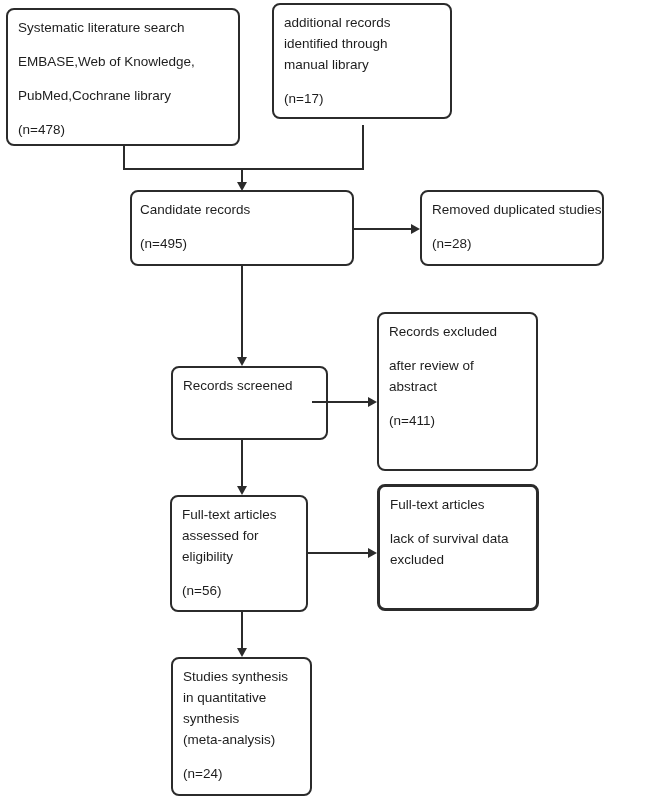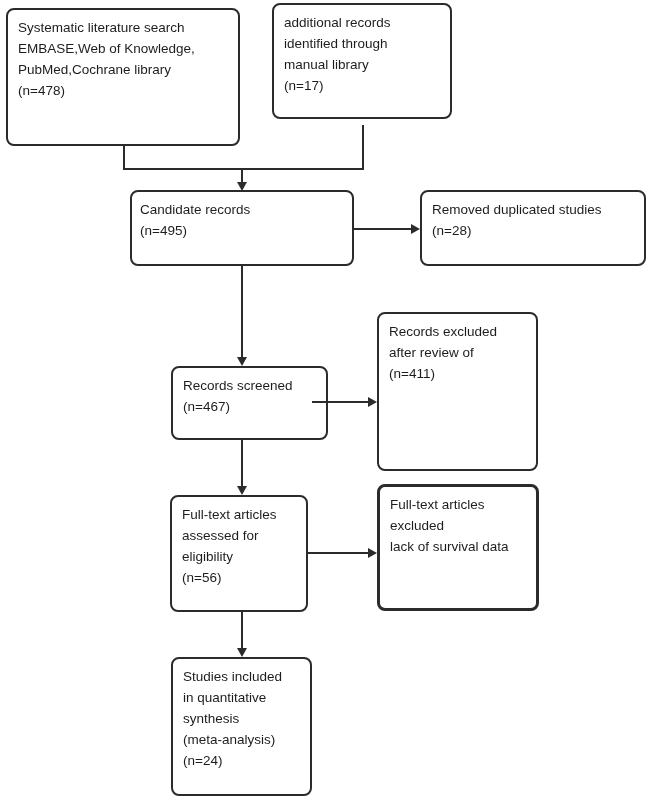--- a/index.html
+++ b/index.html
@@ -20,28 +20,28 @@
   .box {
     position: absolute;
     background: var(--bg);
     border: 2px solid var(--line);
     border-radius: 8px;
     padding: 7px 10px;
     font-size: 13.5px;
     line-height: 21px;
   }
   .box .ln { white-space: nowrap; }
-  .box .sp { }
+  .box .sp { margin-top: 13px; }
   .thick { border-width: 3px; }
 
   
   .b-search   { left: 6px;   top: 8px;   width: 234px; height: 138px; }
   .b-manual   { left: 272px; top: 3px;   width: 180px; height: 116px; }
   .b-candidate{ left: 130px; top: 190px; width: 224px; height: 76px; padding-left: 8px; }
-  .b-removed  { left: 420px; top: 190px; width: 226px; height: 76px; }
+  .b-removed  { left: 420px; top: 190px; width: 184px; height: 76px; }
   .b-screened { left: 171px; top: 366px; width: 157px; height: 74px; }
   .b-exabs    { left: 377px; top: 312px; width: 161px; height: 159px; }
   .b-fulltext { left: 170px; top: 495px; width: 138px; height: 117px; }
   .b-exfull   { left: 377px; top: 484px; width: 162px; height: 127px; }
   .b-included { left: 171px; top: 657px; width: 141px; height: 139px; }
 
   
   .vline { position: absolute; width: 2px; background: var(--line); }
   .hline { position: absolute; height: 2px; background: var(--line); }
   .head-down {
@@ -117,55 +117,55 @@
   </div>
 
   <div class="hline h-cd"></div>
   <div class="head-right hd-cd"></div>
 
   <div class="vline v-ce"></div>
   <div class="head-down hd-ce"></div>
 
   <div class="box b-screened">
     <div class="ln">Records screened</div>
-    <div class="ln sp">(n=467)</div>
   </div>
 
   <div class="box b-exabs">
     <div class="ln">Records excluded</div>
     <div class="ln sp">after review of</div>
+    <div class="ln">abstract</div>
     <div class="ln sp">(n=411)</div>
   </div>
 
   <div class="hline h-ef"></div>
   <div class="head-right hd-ef"></div>
 
   <div class="vline v-eg"></div>
   <div class="head-down hd-eg"></div>
 
   <div class="box b-fulltext">
     <div class="ln">Full-text articles</div>
     <div class="ln">assessed for</div>
     <div class="ln">eligibility</div>
     <div class="ln sp">(n=56)</div>
   </div>
 
   <div class="box b-exfull thick">
     <div class="ln">Full-text articles</div>
+    <div class="ln sp">lack of survival data</div>
     <div class="ln">excluded</div>
-    <div class="ln sp">lack of survival data</div>
   </div>
 
   <div class="hline h-gh"></div>
   <div class="head-right hd-gh"></div>
 
   <div class="vline v-gi"></div>
   <div class="head-down hd-gi"></div>
 
   <div class="box b-included">
-    <div class="ln">Studies included</div>
+    <div class="ln">Studies synthesis</div>
     <div class="ln">in quantitative</div>
     <div class="ln">synthesis</div>
     <div class="ln">(meta-analysis)</div>
     <div class="ln sp">(n=24)</div>
   </div>
 
 </div>
 
 </body></html>

